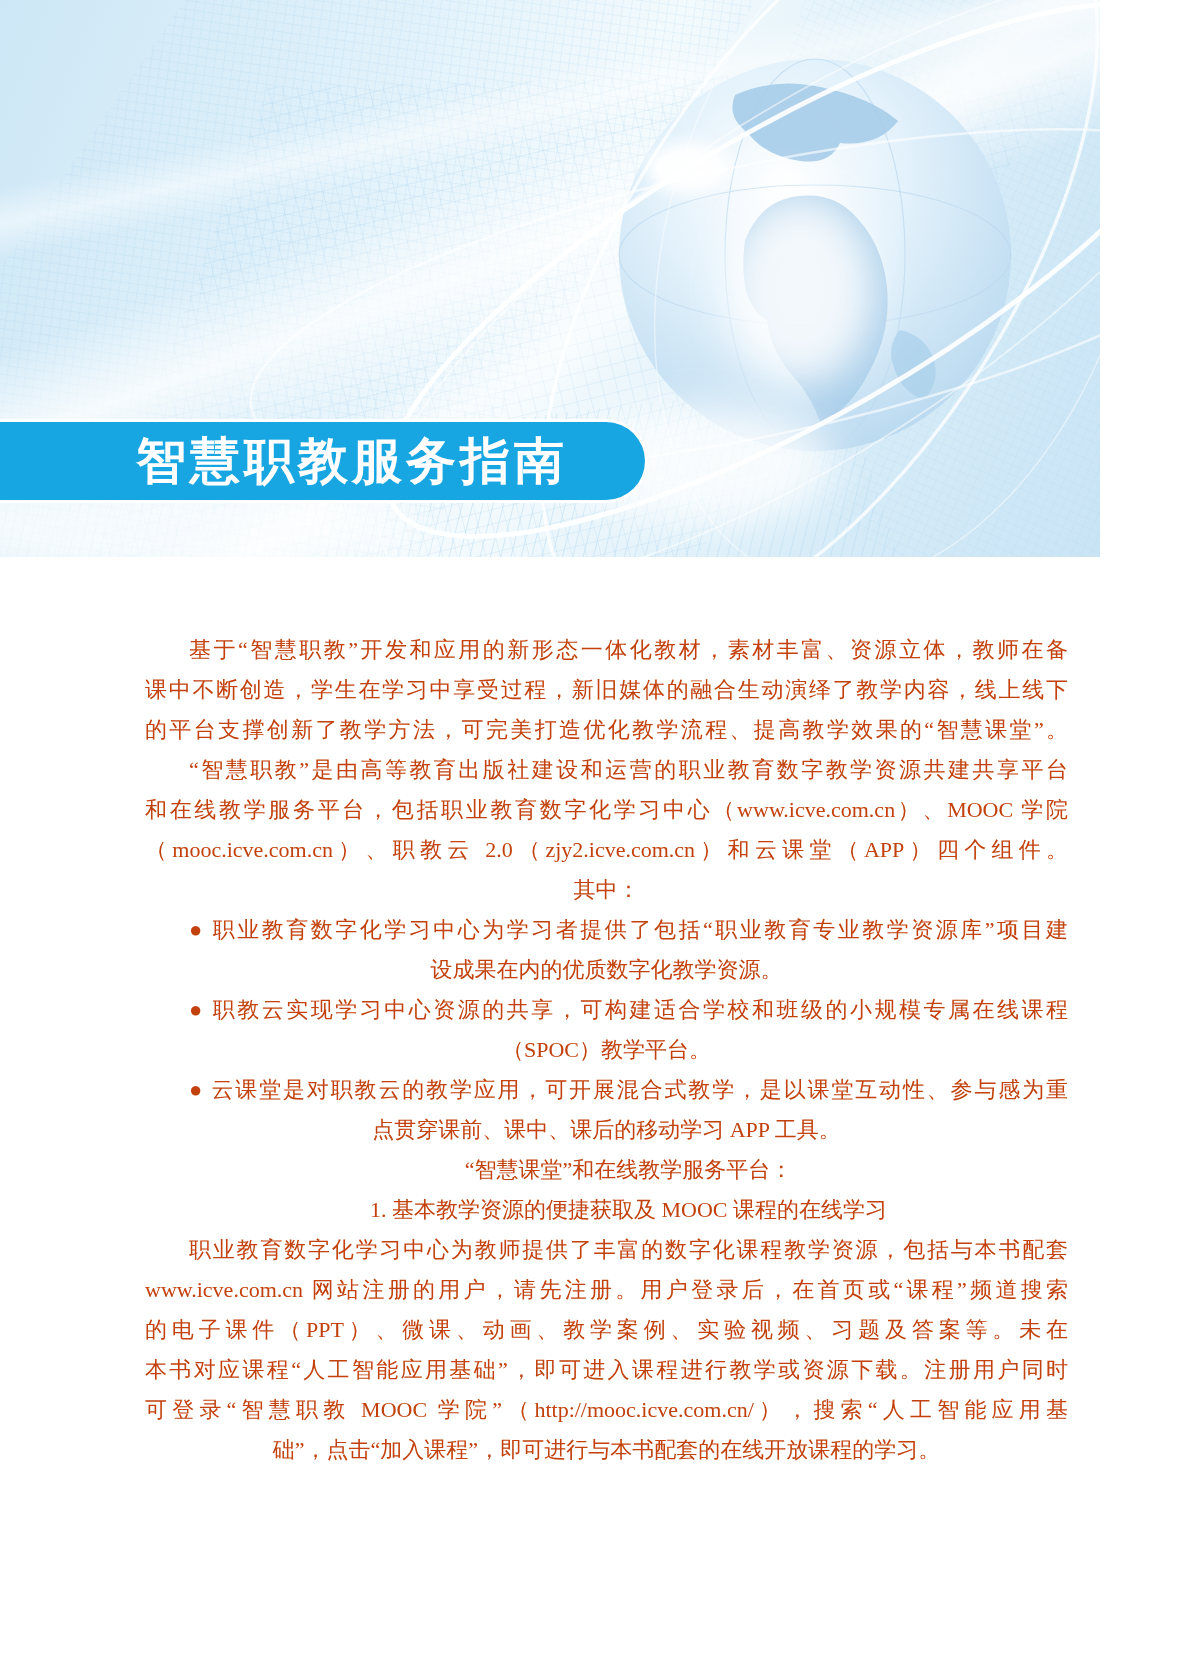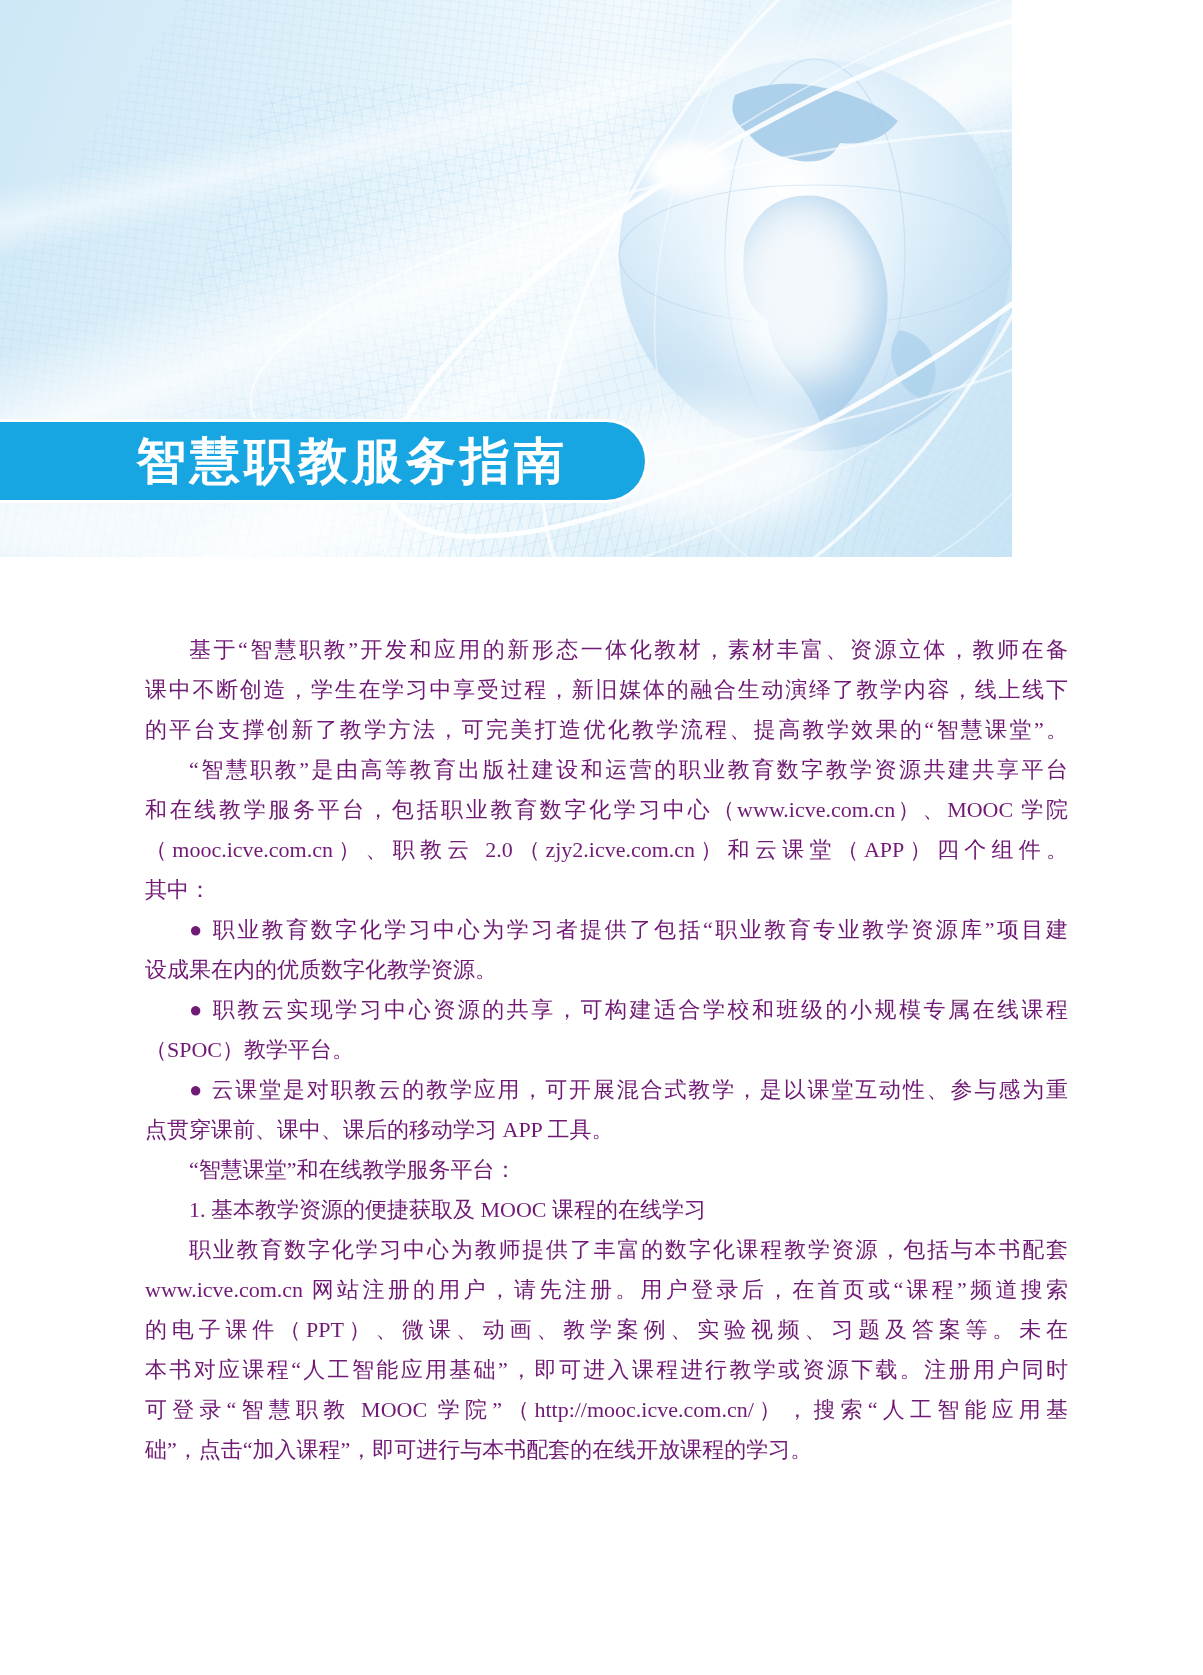--- a/index.html
+++ b/index.html
@@ -3,21 +3,21 @@
 <meta charset="utf-8">
 <style>
   html,body{margin:0;padding:0;background:#ffffff;}
   .page{
     position:relative;width:1203px;height:1675px;margin:0 auto;
     background:#ffffff;overflow:hidden;
     font-family:"Liberation Serif","DejaVu Serif",serif;
   }
   
   .header{
-    position:absolute;left:0;top:0;width:1012px;height:557px;
+    position:absolute;left:0;top:0;width:1100px;height:557px;
     background:linear-gradient(112deg,#cde7f6 0%,#e0f1fa 30%,#f3fafd 52%,#d9edf8 75%,#c9e4f5 100%);
     overflow:hidden;
   }
   .header svg{position:absolute;left:0;top:0;}
   
   .banner{
     position:absolute;left:0;top:419px;width:648px;height:84px;
     background:#17a6e2;
     border:3px solid #ffffff;border-left:none;
     border-radius:0 46px 46px 0;
@@ -28,21 +28,21 @@
   .banner span{
     font-family:"Liberation Sans","DejaVu Sans",sans-serif;
     font-weight:700;font-size:50px;color:#ffffff;
     letter-spacing:4px;padding-left:136px;white-space:nowrap;
   }
   
   .content{
     position:absolute;left:145px;top:630px;width:923px;
     font-size:22px;line-height:40px;color:#1a1a1a;
   }
-  .line{min-height:40px;text-align:left;}
+  .line{min-height:40px;text-align:center;}
   .line.just{text-align:justify;text-align-last:justify;}
   .line.indent{text-indent:2em;}
 </style>
 </head>
 <body>
 
 <div class="page">
 
   <div class="header">
     <svg width="1203" height="557" viewBox="0 0 1203 557">
@@ -111,21 +111,21 @@
       </g>
 
       <ellipse cx="705" cy="465" rx="130" ry="60" fill="#ffffff" opacity="0.8" filter="url(#blurBig)"></ellipse>
     </svg>
 
     <div class="banner" style="background: rgb(23, 166, 226);">
       <span>智慧职教服务指南</span>
     </div>
   </div>
 
-  <div class="content" id="lines" style="color: #701a75;">
+  <div class="content" id="lines" style="color: #c2410c;">
       <div class="line indent just">基于“智慧职教”开发和应用的新形态一体化教材，素材丰富、资源立体，教师在备</div>
       <div class="line just">课中不断创造，学生在学习中享受过程，新旧媒体的融合生动演绎了教学内容，线上线下</div>
       <div class="line just">的平台支撑创新了教学方法，可完美打造优化教学流程、提高教学效果的“智慧课堂”。</div>
       <div class="line indent just">“智慧职教”是由高等教育出版社建设和运营的职业教育数字教学资源共建共享平台</div>
       <div class="line just">和在线教学服务平台，包括职业教育数字化学习中心（www.icve.com.cn）、MOOC 学院</div>
       <div class="line just">（mooc.icve.com.cn）、职教云 2.0（zjy2.icve.com.cn）和云课堂（APP）四个组件。</div>
       <div class="line">其中：</div>
       <div class="line indent just">● 职业教育数字化学习中心为学习者提供了包括“职业教育专业教学资源库”项目建</div>
       <div class="line">设成果在内的优质数字化教学资源。</div>
       <div class="line indent just">● 职教云实现学习中心资源的共享，可构建适合学校和班级的小规模专属在线课程</div>

